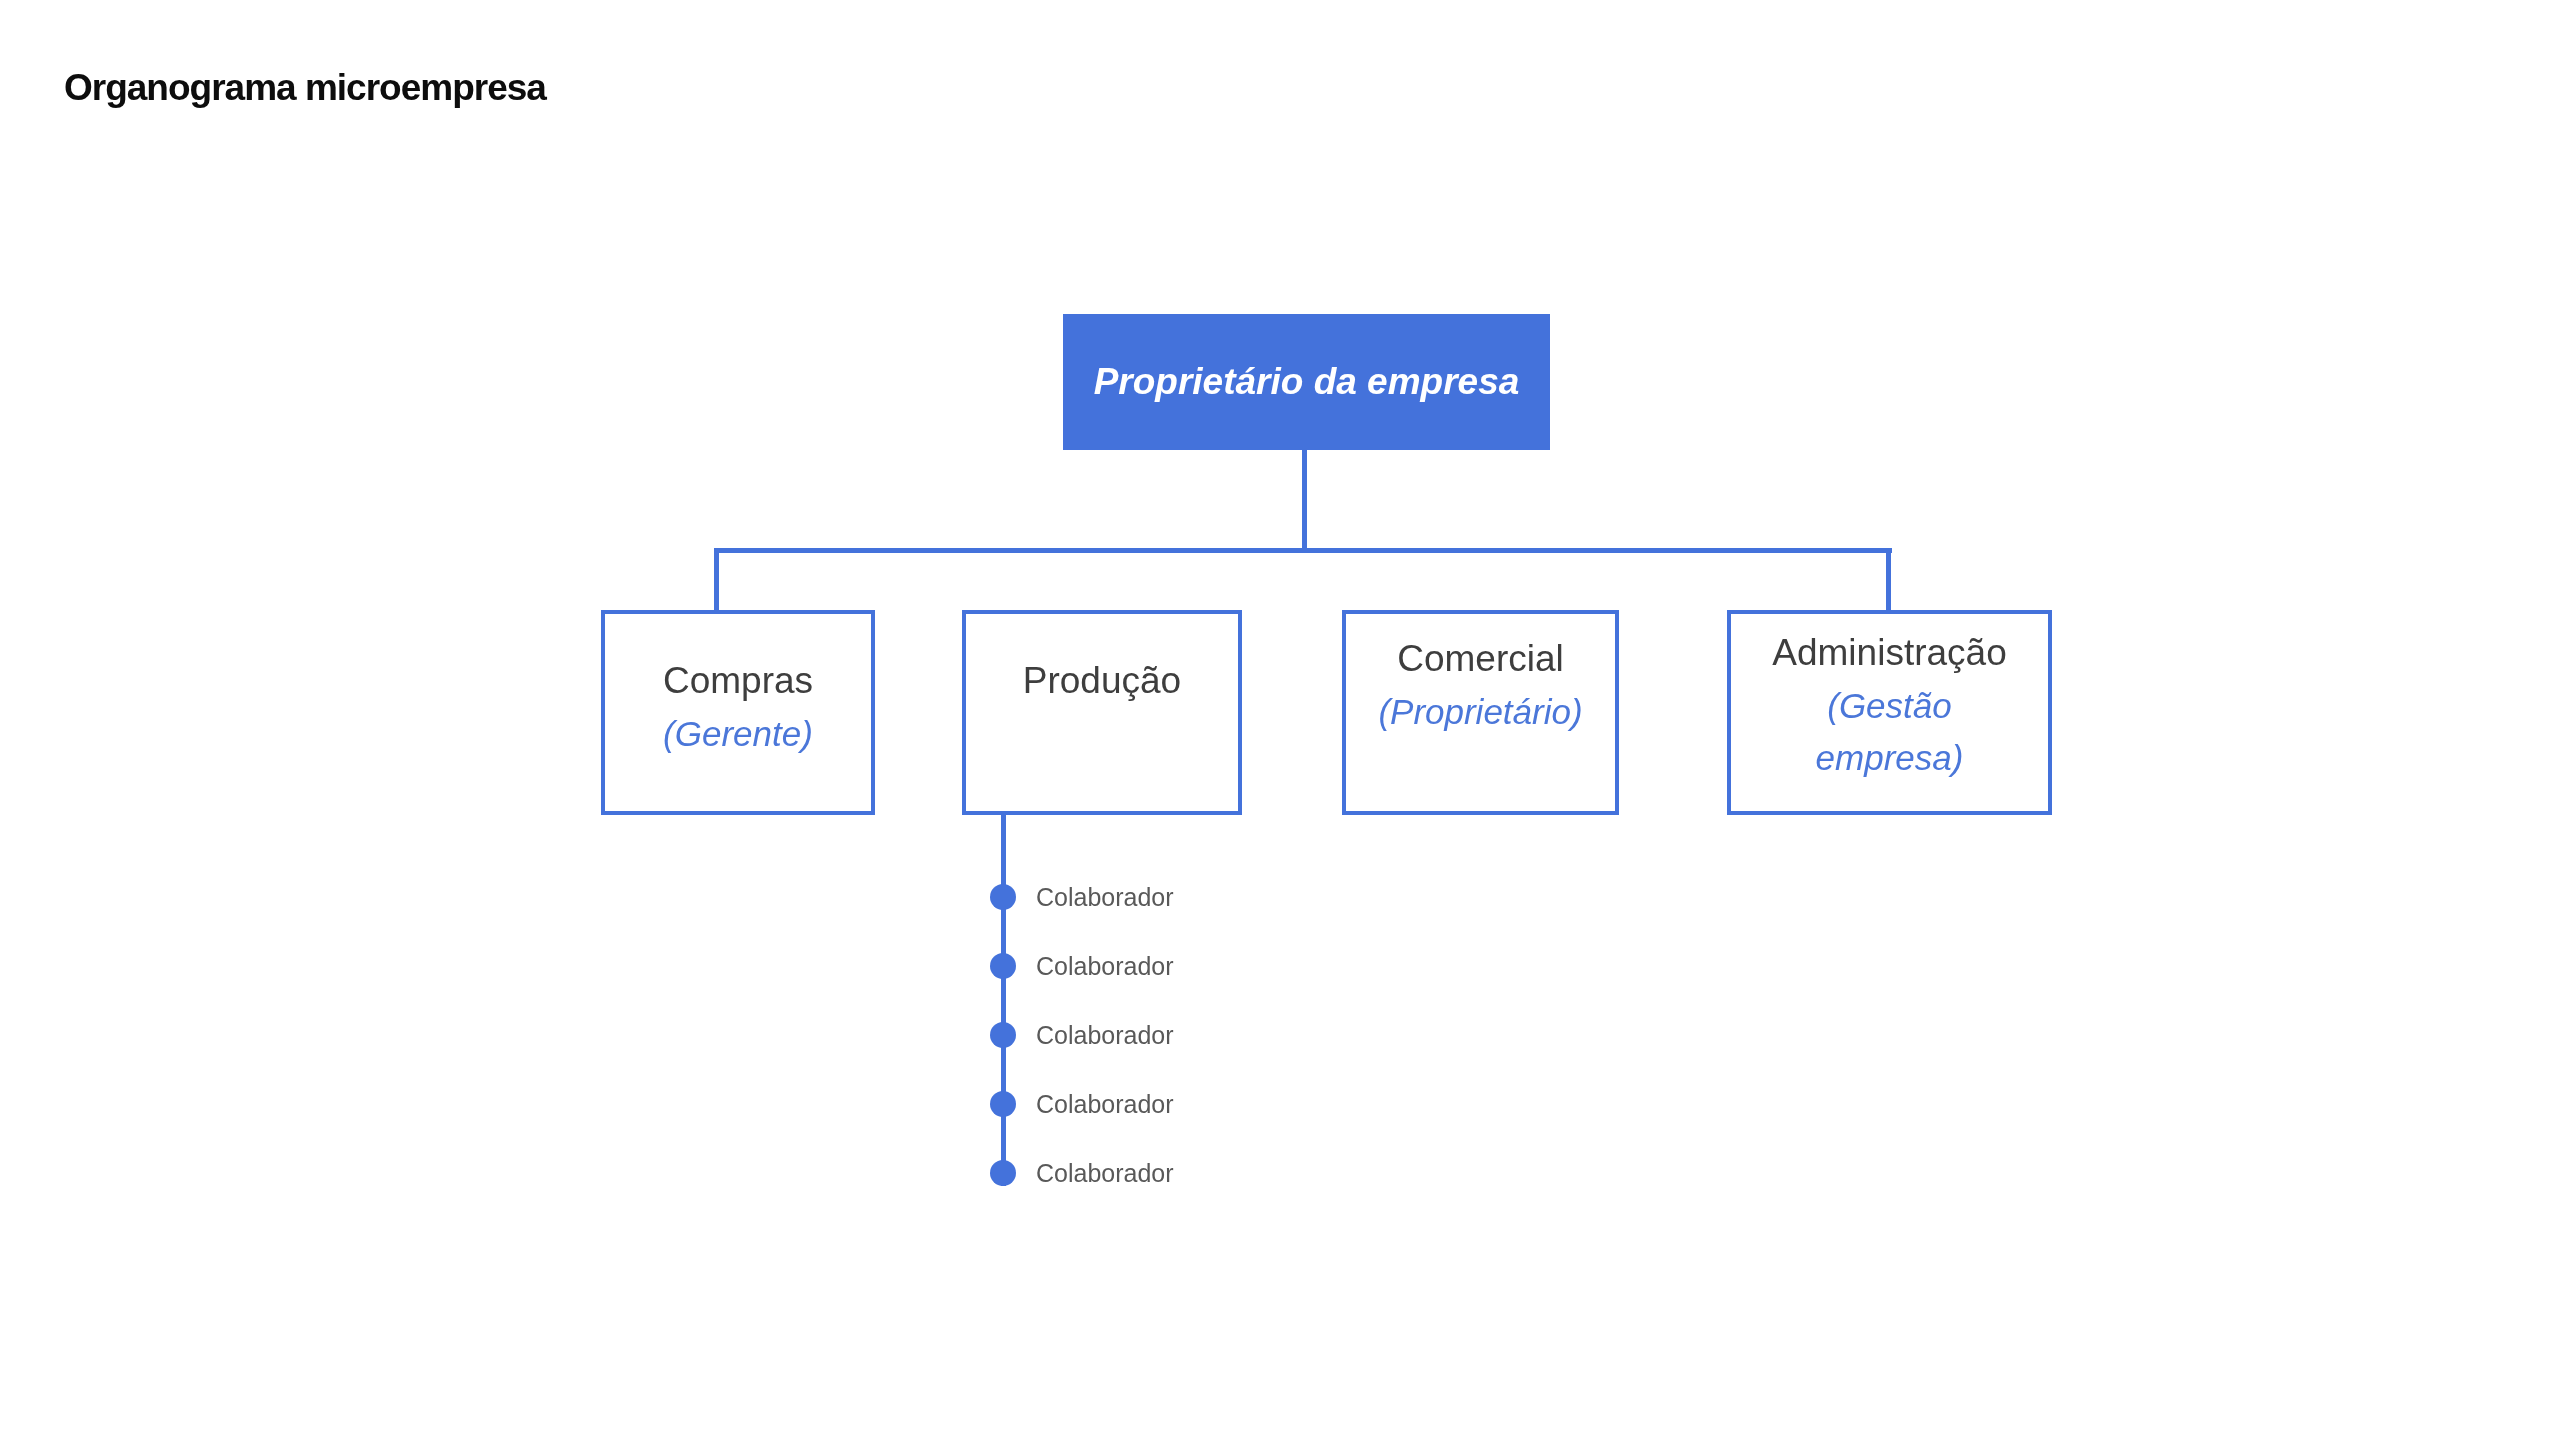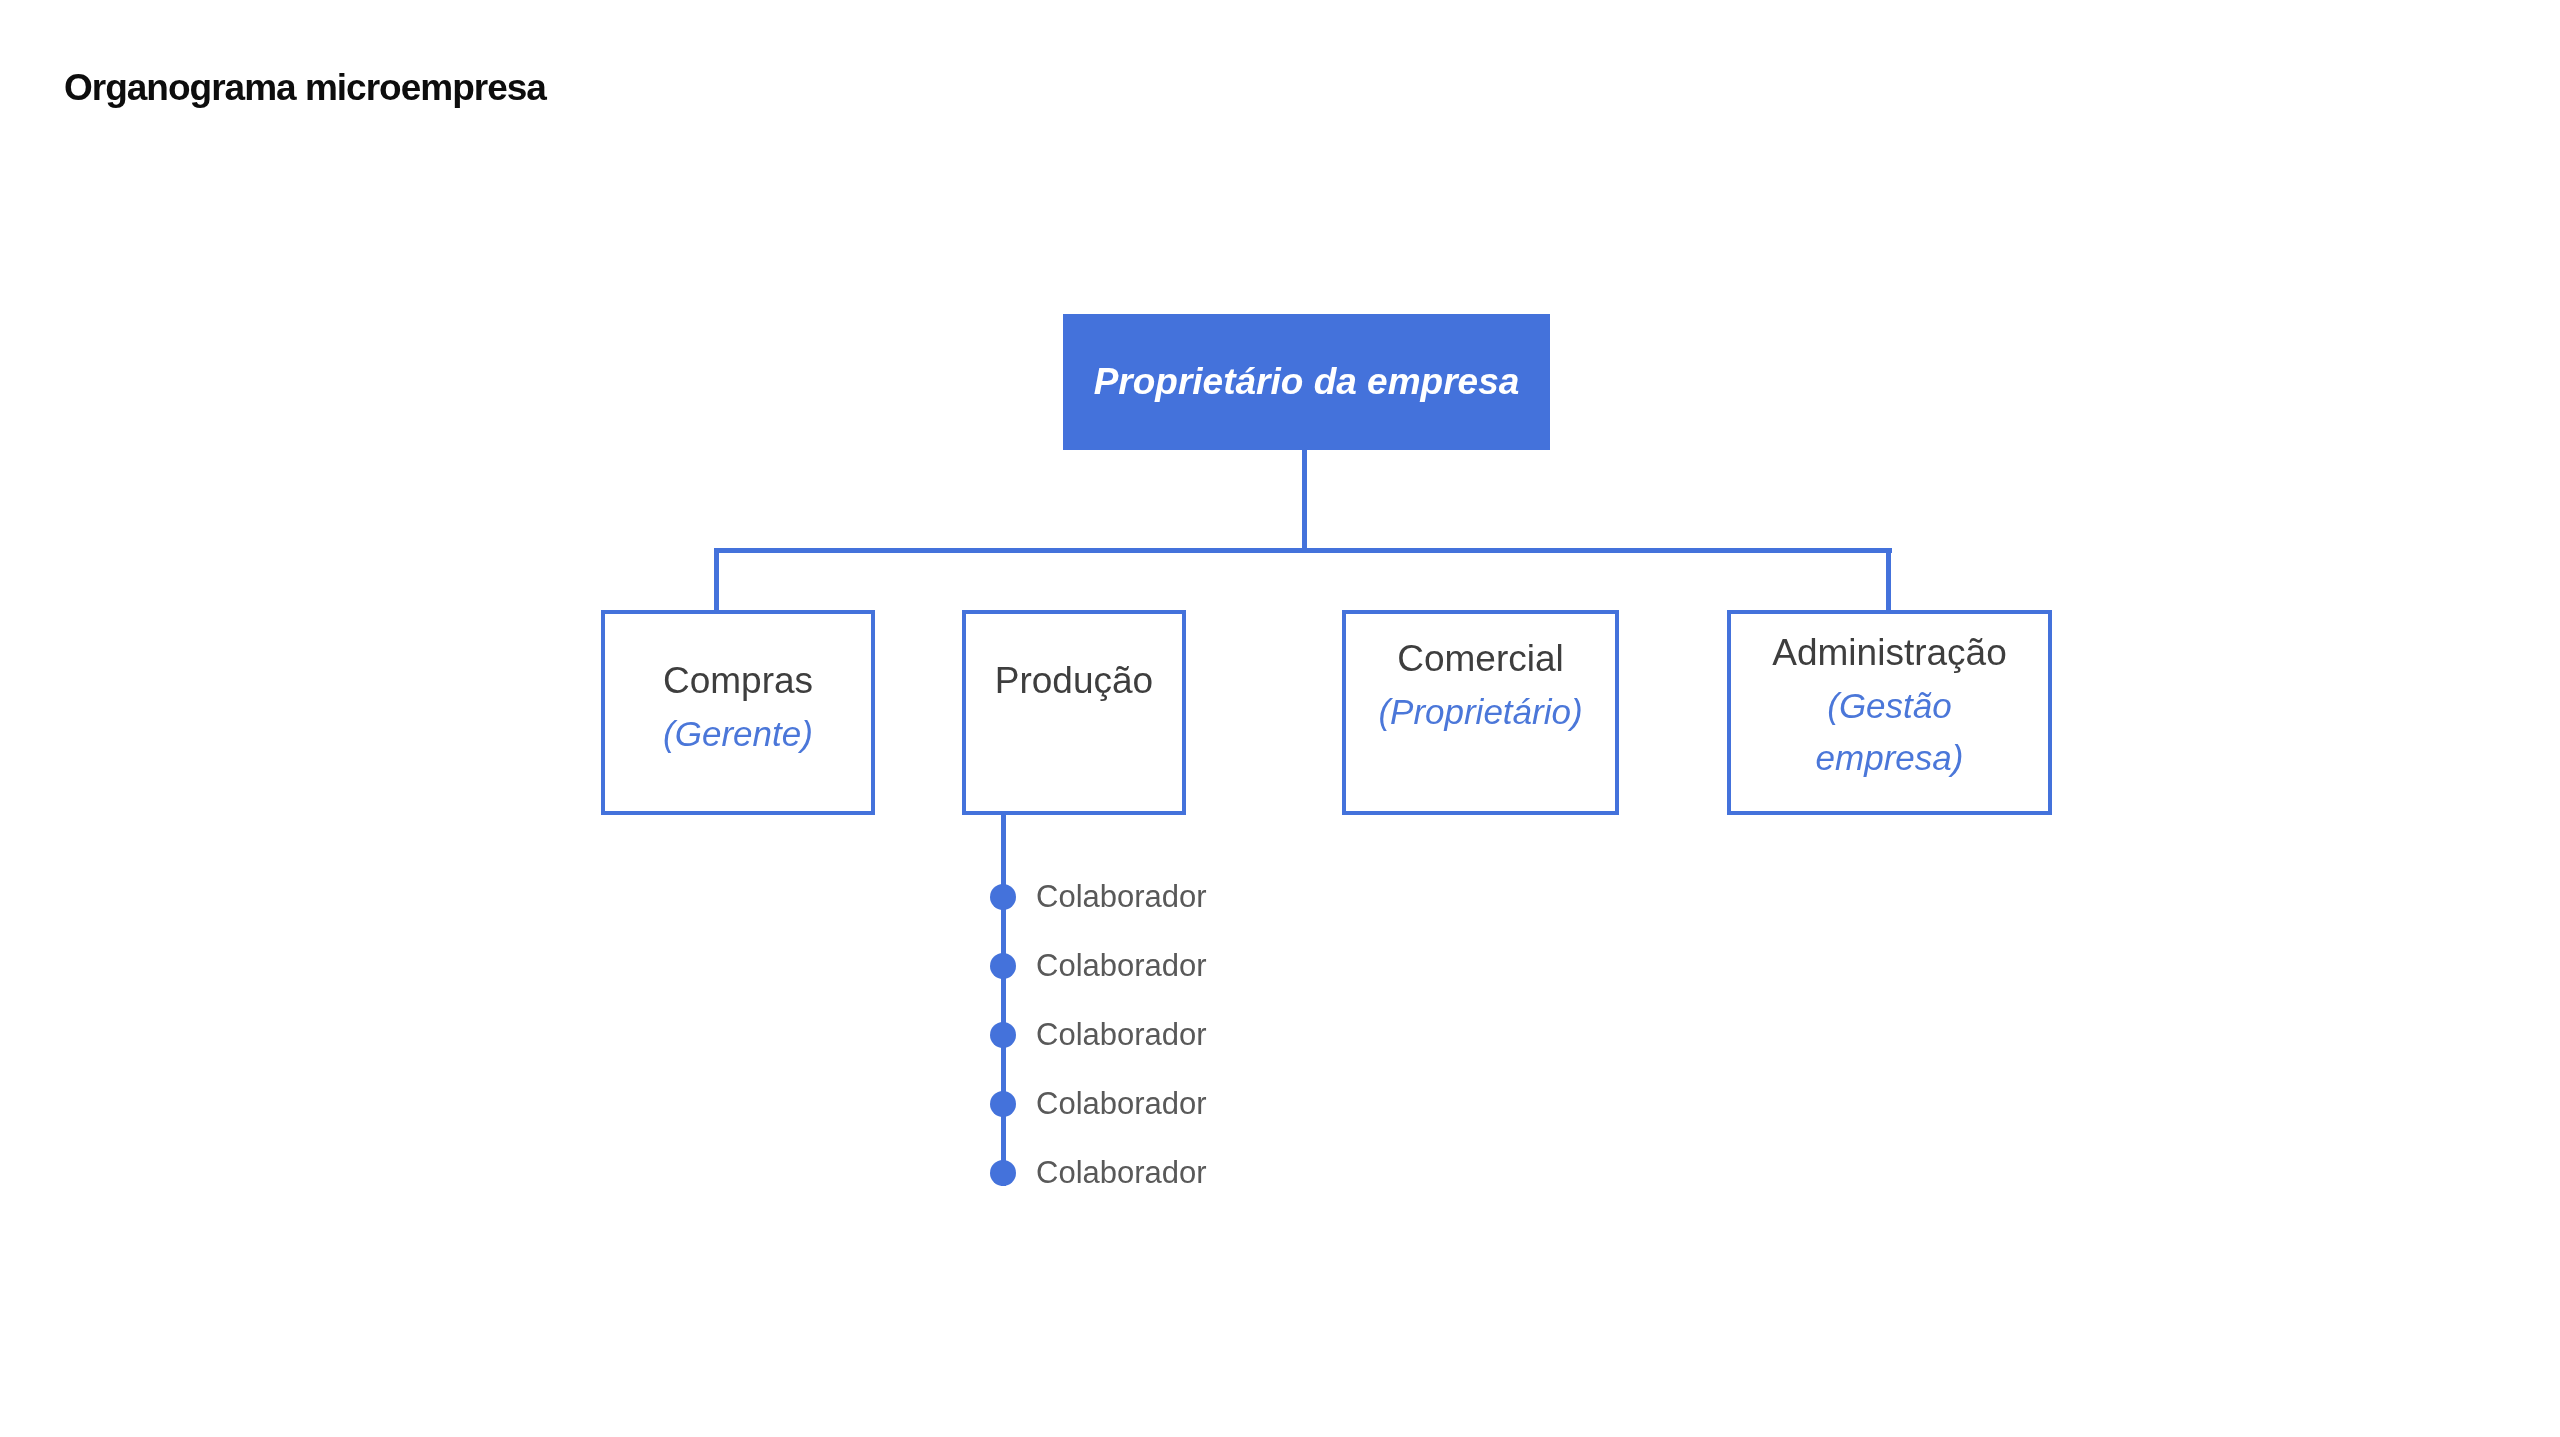--- a/index.html
+++ b/index.html
@@ -67,21 +67,21 @@
     height: 205px;
     box-sizing: border-box;
     background: #ffffff;
     border: 4px solid #4472DB;
     display: flex;
     flex-direction: column;
     align-items: center;
     text-align: center;
   }
   .dept-compras       { left: 580px;  width: 274px; padding-top: 40px; margin-left: 21px; }
-  .dept-producao      { left: 962px;  width: 224px; padding-top: 40px; }
+  .dept-producao      { left: 962px;  width: 280px; padding-top: 40px; }
   .dept-comercial     { left: 1342px; width: 277px; padding-top: 18px; }
   .dept-administracao { left: 1727px; width: 325px; padding-top: 12px; }
 
   .box-title {
     font-size: 37px;
     line-height: 54px;
     color: #3E3E3E;
     white-space: nowrap;
   }
   .box-sub {
@@ -108,21 +108,21 @@
 
   .bullet {
     width: 26px;
     height: 26px;
     border-radius: 50%;
     background: #4472DB;
     flex: 0 0 26px;
   }
   .team-label {
     margin-left: 20px;
-    font-size: 31px;
+    font-size: 25px;
     line-height: 30px;
     color: #595959;
     white-space: nowrap;
   }
 </style>
 </head>
 <body>
 
 <div class="canvas">
 

